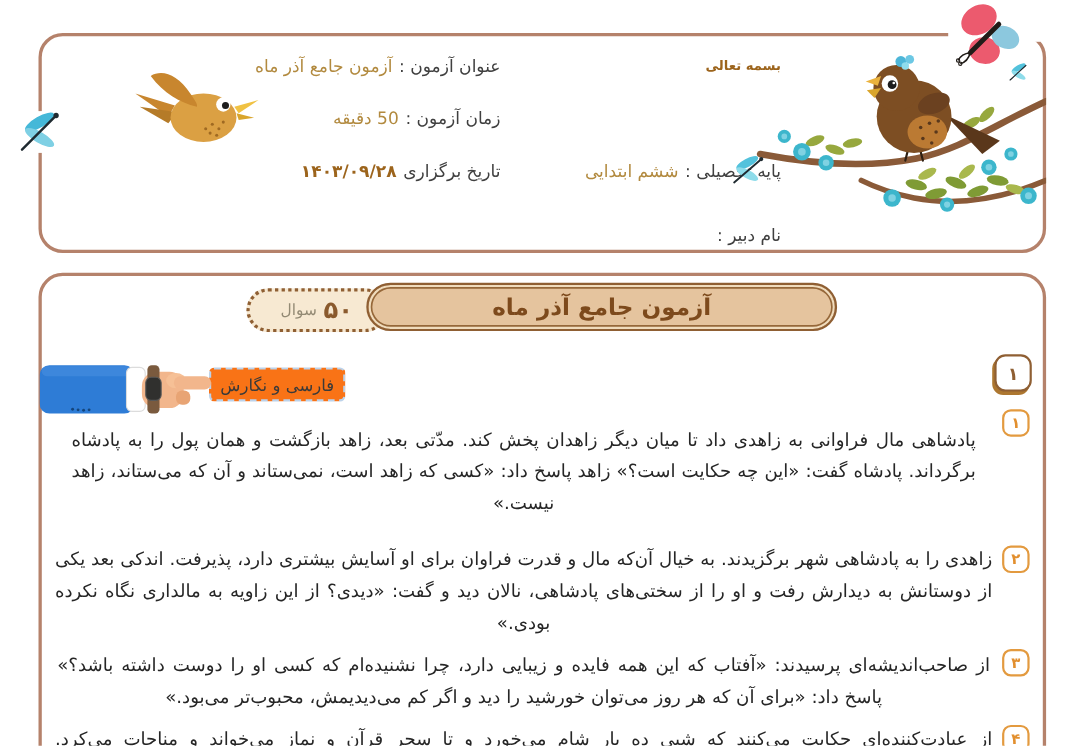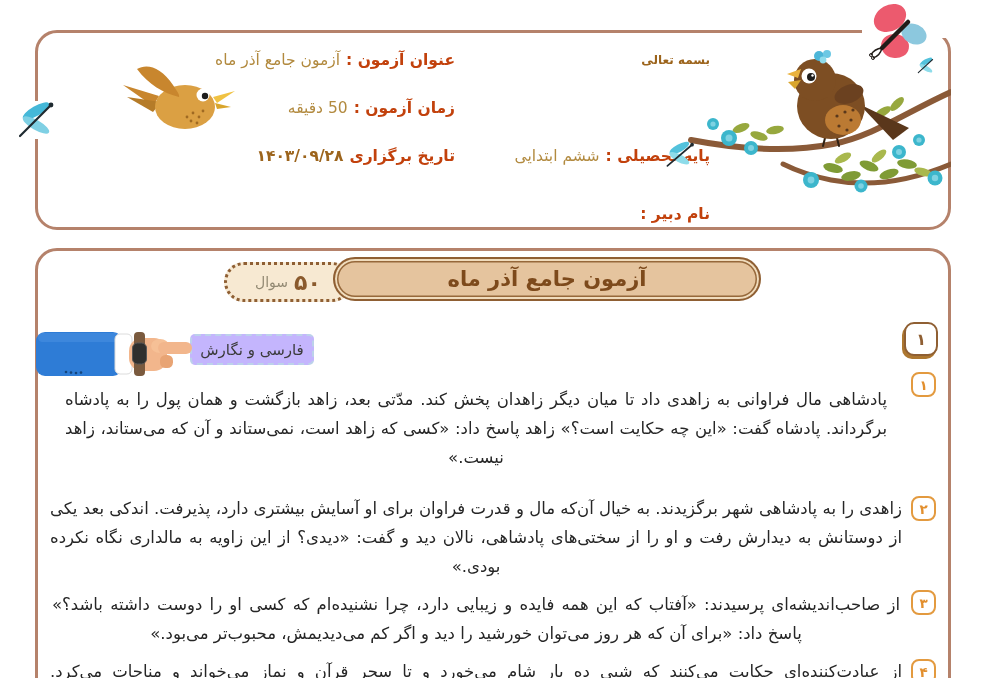--- a/index.html
+++ b/index.html
@@ -8,21 +8,21 @@
     font-family:"DejaVu Sans", sans-serif;
   }
   .page{position:relative;width:983px;height:678px;background:#fff;}
 
   
   .header-box{
     position:absolute;left:35px;top:30px;width:916px;height:200px;
     border:3px solid #b5826b;border-radius:22px;background:#fff;box-sizing:border-box;
   }
   .hrow{position:absolute;display:inline-flex;direction:rtl;gap:6px;white-space:nowrap;font-size:15.5px;}
-  .hlabel{font-weight:700;color:#c2410c;text-align:right;}
+  .hlabel{font-weight:400;color:#404040;text-align:right;}
   .hvalue{color:#b28a3f;}
   .hvalue-date{color:#9c641c;font-weight:700;}
   .bismillah{position:absolute;top:20px;right:238px;font-weight:700;color:#9c641c;font-size:12px;direction:rtl;}
   .hr-name{top:67px;right:238px;}
   .hr-grade{top:114px;right:238px;}
   .hr-teacher{top:172px;right:238px;}
   .hl-title{top:18px;right:493px;}
   .hl-time{top:66px;right:493px;}
   .hl-date{top:114px;right:493px;}
 
@@ -59,21 +59,21 @@
   .q-row{position:absolute;top:71px;right:10px;left:330px;display:flex;direction:rtl;gap:10px;}
   .q-badge{
     width:34px;height:34px;border:2px solid #8f5f33;border-radius:10px;background:#fff;
     box-shadow:-2px 3px 0 #ad7730;color:#8f5f33;font-weight:700;font-size:16px;
     display:flex;align-items:center;justify-content:center;box-sizing:border-box;flex:0 0 auto;
   }
   .q-text{font-size:16px;color:#2b2b2b;line-height:34px;white-space:nowrap;}
 
   .subject-badge{
     position:absolute;top:83px;left:152px;width:124px;height:31px;
-    background:#c4b5fd;border:2px dashed #bcd2ea;border-radius:5px;
+    background:#f97316;border:2px dashed #bcd2ea;border-radius:5px;
     display:flex;align-items:center;justify-content:center;
     font-size:15px;color:#3a3a3a;direction:rtl;box-sizing:border-box;
   }
   .hand-pointer{position:absolute;top:69px;left:-2px;width:158px;height:64px;z-index:3;}
 
   .options{position:absolute;top:119px;right:12px;left:12px;direction:rtl;}
   .option{display:flex;direction:rtl;gap:9px;margin-bottom:7px;}
   .opt-badge{
     flex:0 0 auto;width:25px;height:25px;margin-top:2px;
     border:2px solid #e39a3f;border-radius:8px;background:#fff;

